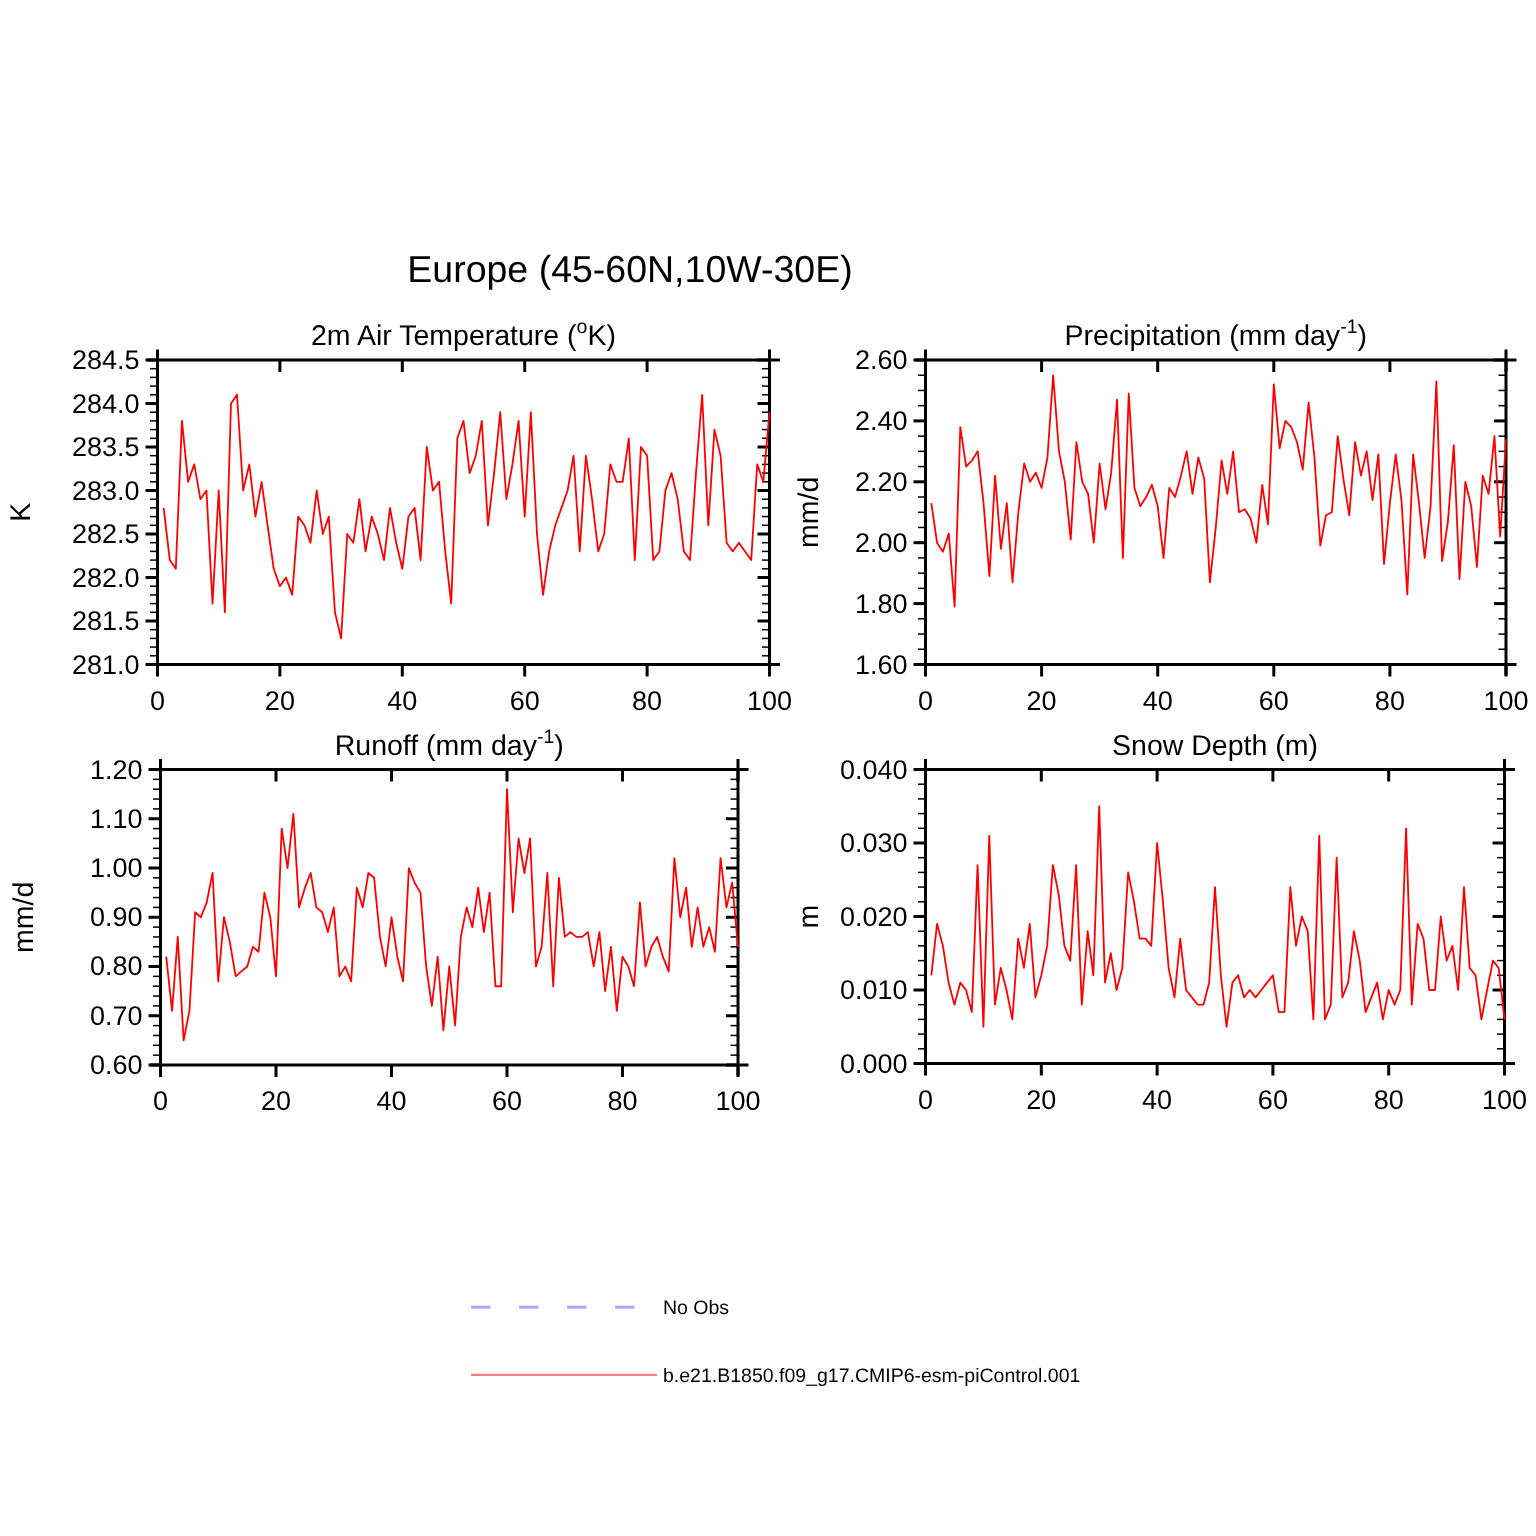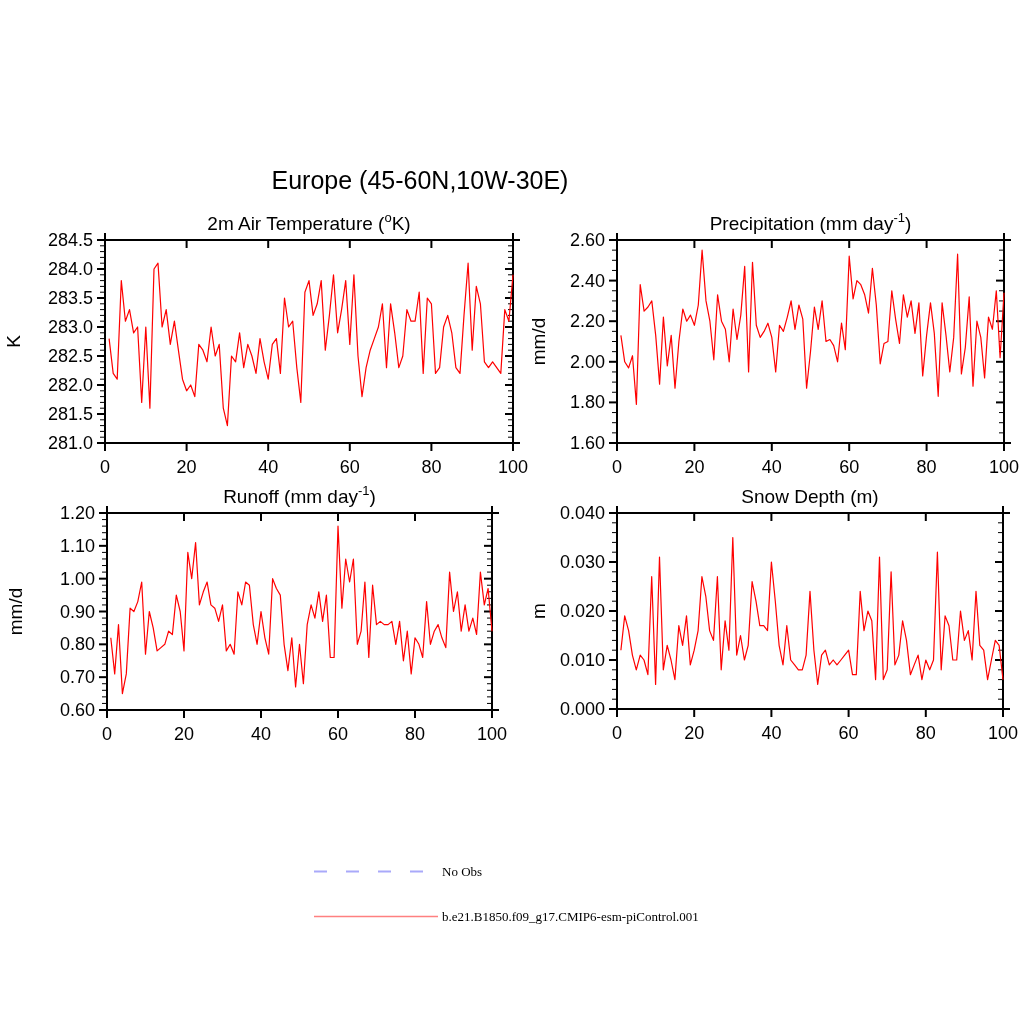--- a/index.html
+++ b/index.html
@@ -1,19 +1,19 @@
 <!DOCTYPE html>
 <html><head>
 <meta charset="utf-8">
 <style>
   html,body{margin:0;padding:0;background:#ffffff;}
   body{width:1024px;height:1024px;position:relative;font-family:"Liberation Sans",sans-serif;color:#000;}
   #main-title{position:absolute;top:166px;left:0;width:840px;text-align:center;font-size:25px;}
   #charts{position:absolute;left:0;top:0;}
-  .legend{position:absolute;left:0;top:0;width:1024px;height:897px;pointer-events:none;font-family:Liberation Serif, serif;}
+  .legend{position:absolute;left:0;top:0;width:1024px;height:897px;pointer-events:none;}
   .legend-item{position:absolute;height:16px;}
   .legend-swatch{position:absolute;left:313px;width:126px;height:9px;}
   .legend-label{position:absolute;left:442px;font-size:13px;white-space:nowrap;}
   svg text{font-family:"Liberation Sans",sans-serif;fill:#000;}
 </style>
 </head>
 <body>
 
 <div id="main-title">Europe (45-60N,10W-30E)</div>
 

